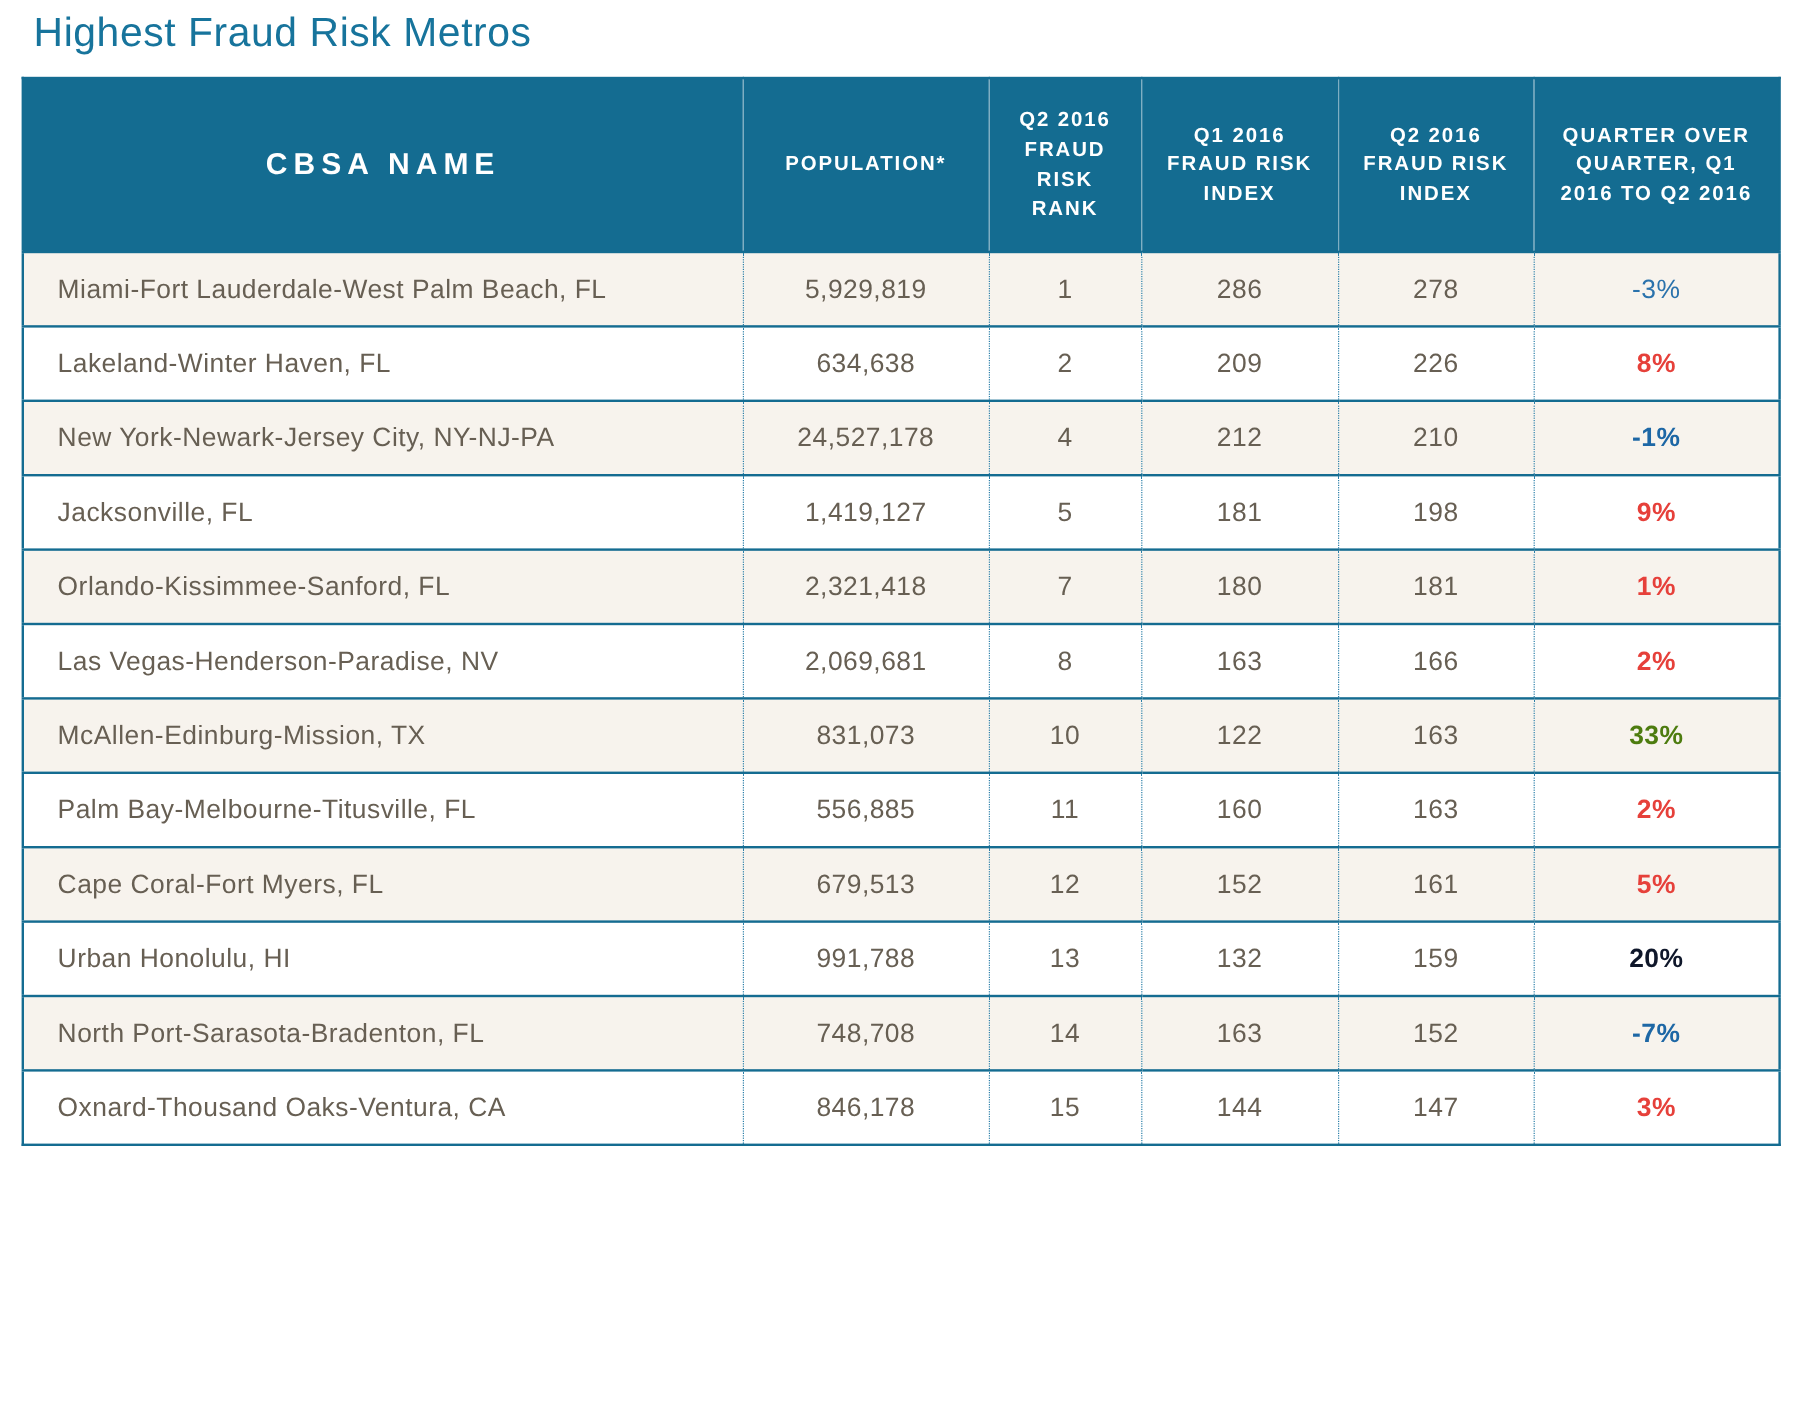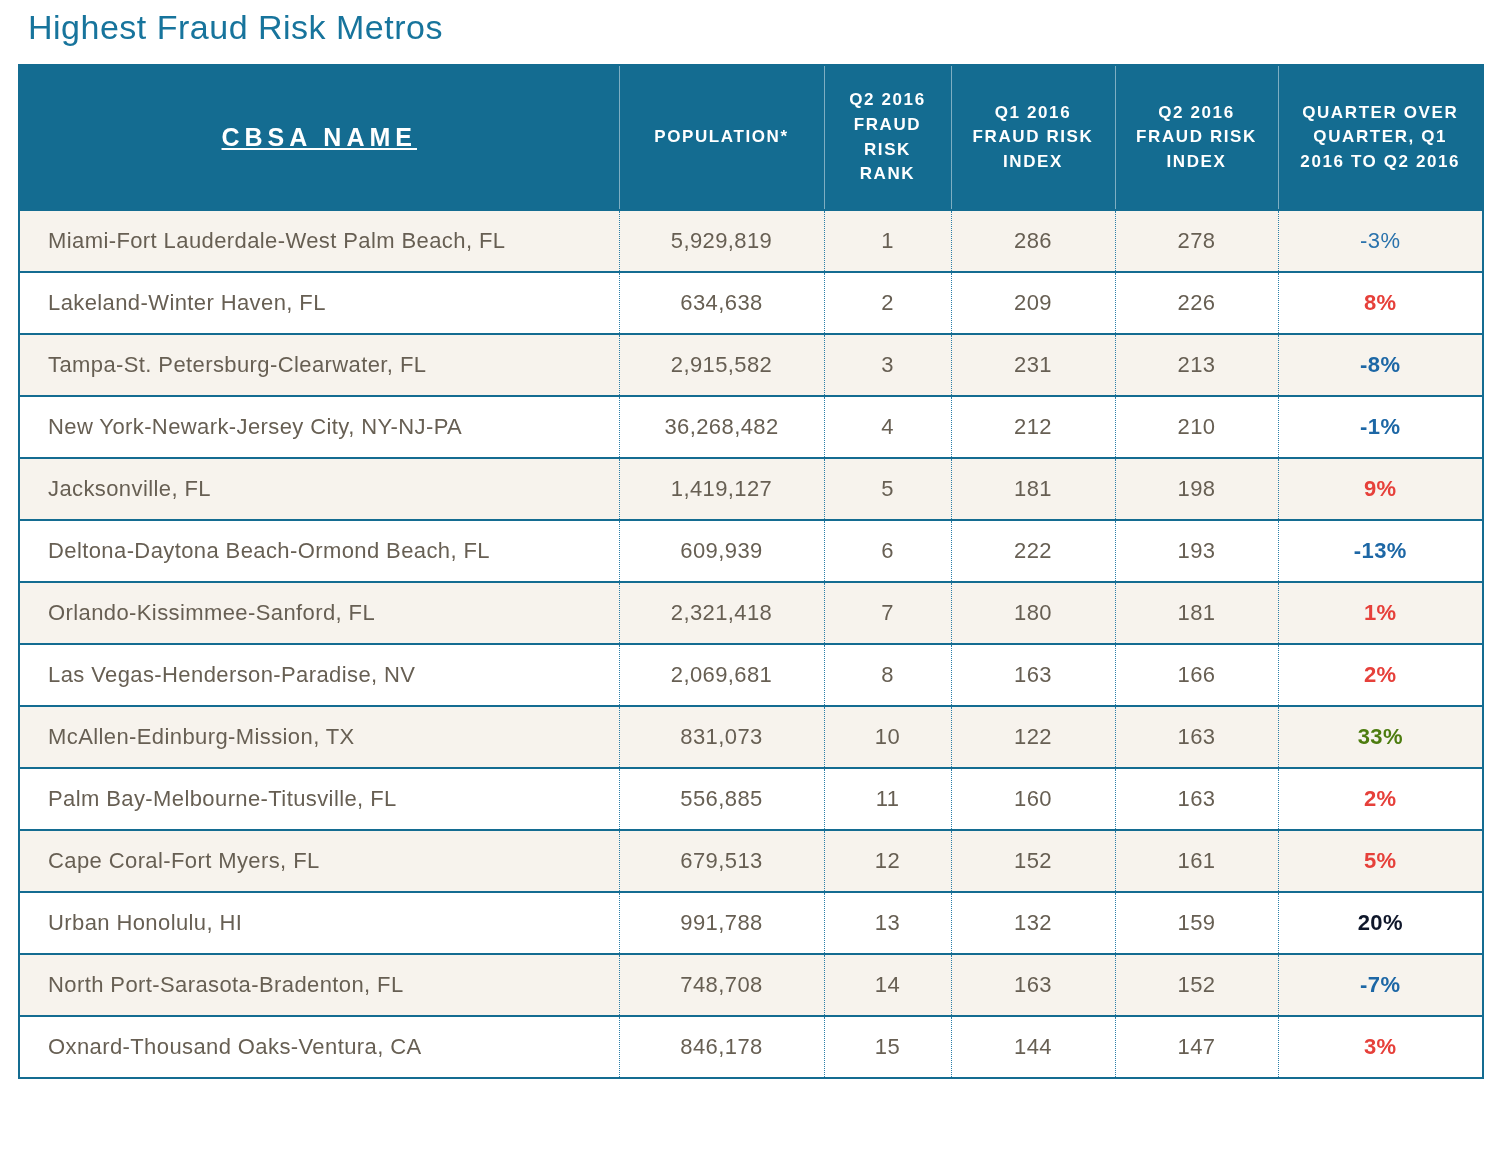--- a/index.html
+++ b/index.html
@@ -38,21 +38,20 @@
     vertical-align: middle;
     height: 143px;
     padding: 0 12px;
     line-height: 1.45;
     border-left: 1px solid rgba(255,255,255,0.45);
   }
   thead th.col-name {
     font-size: 25px;
     letter-spacing: 5px;
     border-left: none;
-    text-decoration: underline;
   }
   tbody td {
     height: 60px;
     font-size: 22px;
     letter-spacing: 0.4px;
     color: #675f53;
     text-align: center;
     vertical-align: middle;
     border-top: 2px solid #146c91;
     border-left: 1px dotted #2b7fa8;
@@ -103,50 +102,34 @@
       </tr>
       <tr>
         <td class="name">Lakeland-Winter Haven, FL</td>
         <td>634,638</td>
         <td>2</td>
         <td>209</td>
         <td>226</td>
         <td class="pct" style="color: rgb(230, 64, 58); font-weight: bold;">8%</td>
       </tr>
       <tr>
-        <td class="name">Tampa-St. Petersburg-Clearwater, FL</td>
-        <td>2,915,582</td>
-        <td>3</td>
-        <td>231</td>
-        <td>213</td>
-        <td class="pct" style="color: rgb(29, 103, 165); font-weight: bold;">-8%</td>
-      </tr>
-      <tr>
         <td class="name">New York-Newark-Jersey City, NY-NJ-PA</td>
-        <td>36,268,482</td>
+        <td>24,527,178</td>
         <td>4</td>
         <td>212</td>
         <td>210</td>
         <td class="pct" style="color: rgb(29, 103, 165); font-weight: bold;">-1%</td>
       </tr>
       <tr>
         <td class="name">Jacksonville, FL</td>
         <td>1,419,127</td>
         <td>5</td>
         <td>181</td>
         <td>198</td>
         <td class="pct" style="color: rgb(230, 64, 58); font-weight: bold;">9%</td>
-      </tr>
-      <tr>
-        <td class="name">Deltona-Daytona Beach-Ormond Beach, FL</td>
-        <td>609,939</td>
-        <td>6</td>
-        <td>222</td>
-        <td>193</td>
-        <td class="pct" style="color: rgb(29, 103, 165); font-weight: bold;">-13%</td>
       </tr>
       <tr>
         <td class="name">Orlando-Kissimmee-Sanford, FL</td>
         <td>2,321,418</td>
         <td>7</td>
         <td>180</td>
         <td>181</td>
         <td class="pct" style="color: rgb(230, 64, 58); font-weight: bold;">1%</td>
       </tr>
       <tr>

